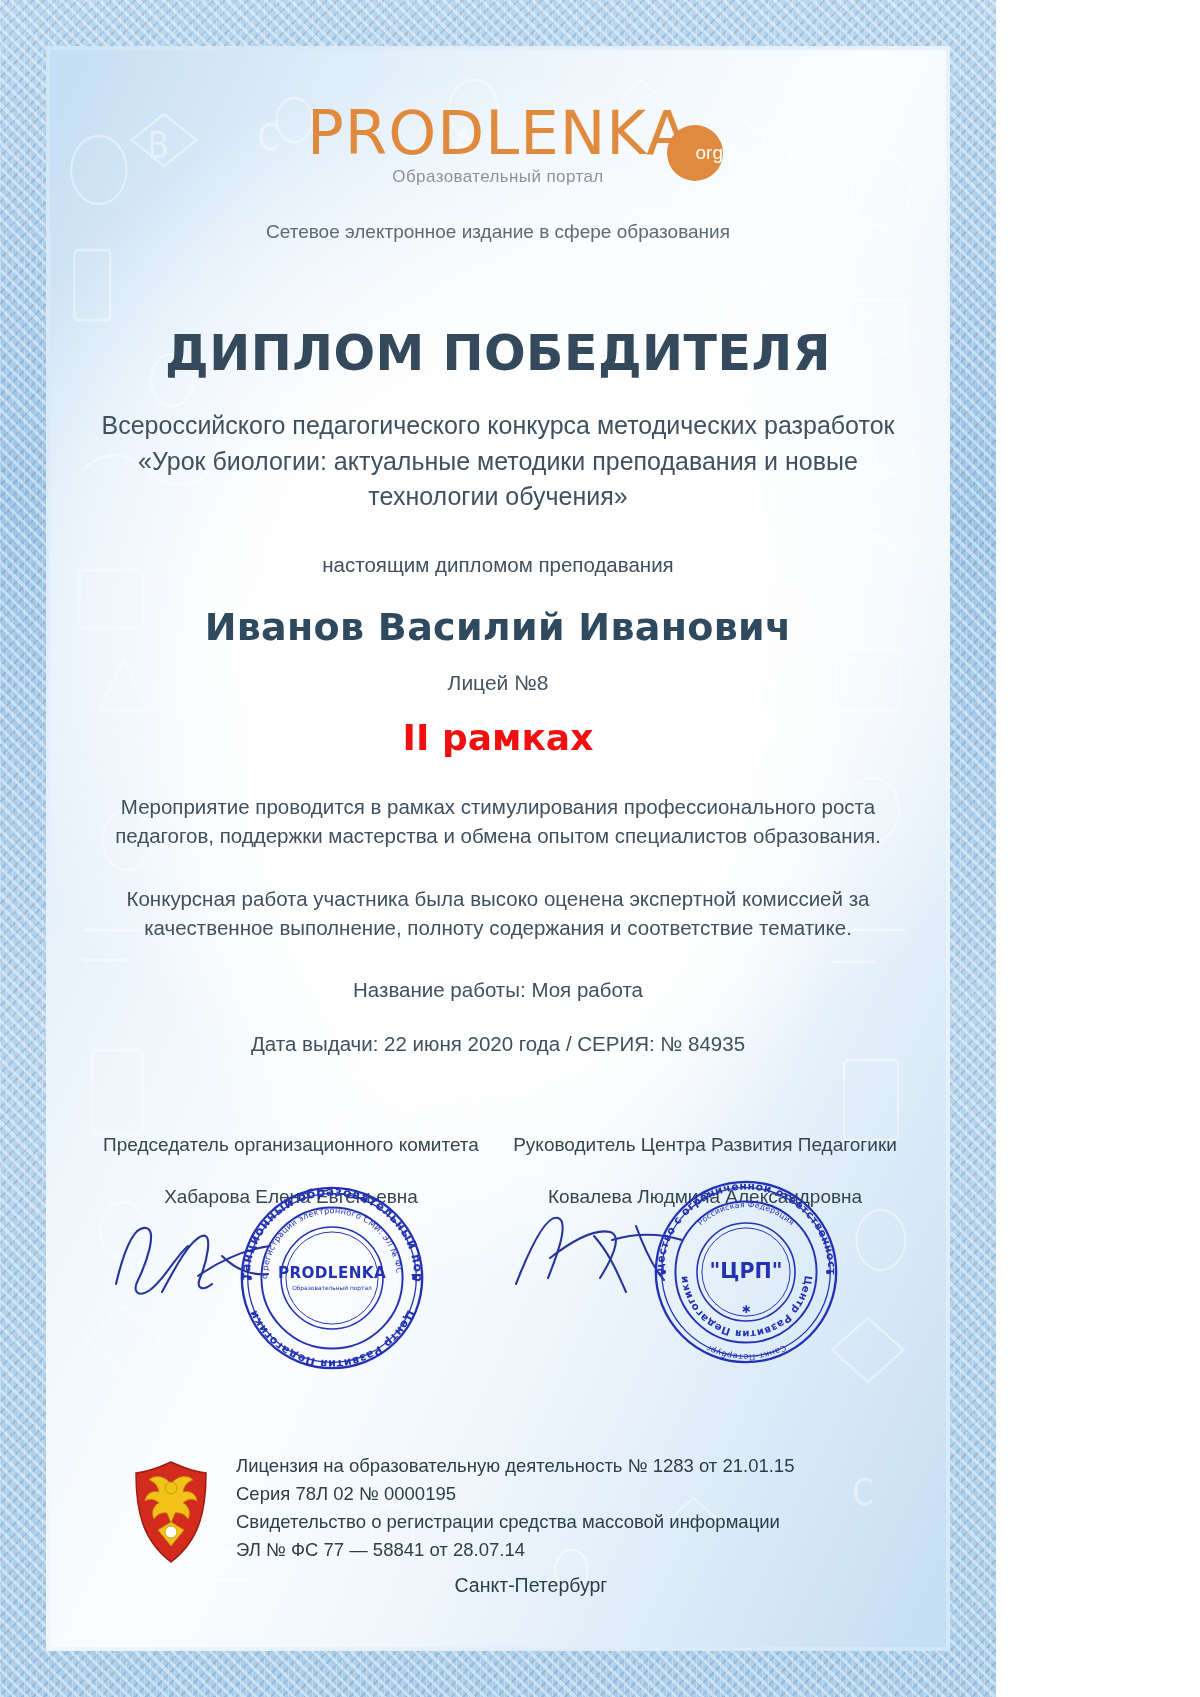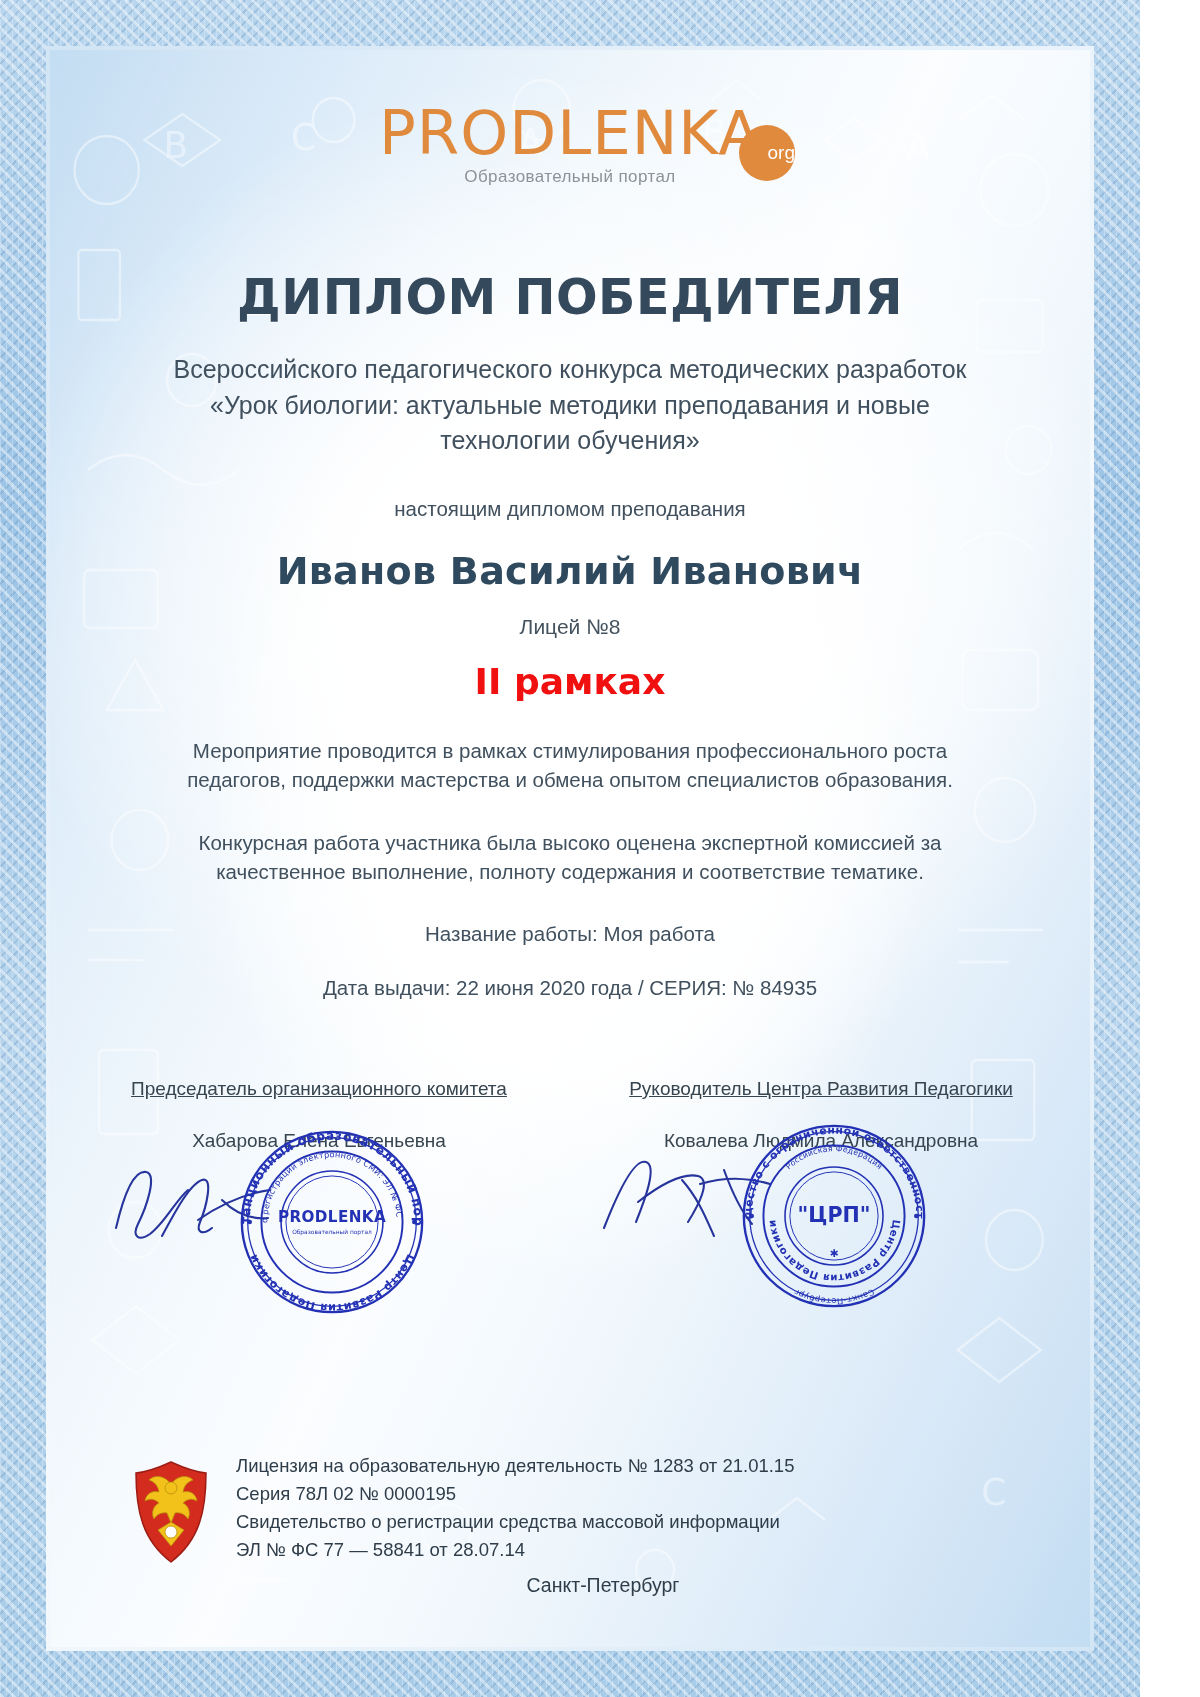--- a/index.html
+++ b/index.html
@@ -7,21 +7,21 @@
   body{
     width:1200px;height:1697px;
     font-family:"Liberation Sans", sans-serif;
     background:#ffffff;
     overflow:hidden;
   }
 
   
   .page{
     position:relative;
-    width:1140px;height:1697px;
+    width:996px;height:1697px;
     box-sizing:border-box;
     background:
       radial-gradient(ellipse 600px 420px at 50% 18%, #ffffff 0%, rgba(255,255,255,0) 70%),
       linear-gradient(135deg,#cfe4f5 0%, #dceaf7 18%, #eaf3fb 40%, #f4f9fd 55%, #e6f1fa 75%, #cfe4f5 100%);
   }
 
   
   .frame-outer{
     position:absolute;inset:0;
     background:
@@ -125,21 +125,21 @@
   .issued{margin-top:30px;font-size:20.5px;color:#40505e;}
 
   
   .signatures{
     position:relative;
     margin-top:78px;
     display:flex;justify-content:space-between;
     padding:0 34px;
   }
   .sig-col{width:470px;position:relative;}
-  .sig-role{font-size:19px;color:#36454f;text-decoration:underline;}
+  .sig-role{font-size:19px;color:#36454f;}
   .sig-name{margin-top:30px;font-size:19px;color:#36454f;}
 
   
   .seal{
     position:absolute;
     width:196px;height:196px;border-radius:50%;
     color:#2331b4;
   }
   .seal svg{width:100%;height:100%;display:block;}
   .seal-left{left:150px;top:46px;}
@@ -236,20 +236,21 @@
 
     <div class="content">
 
       
       <div class="logo-wrap">
         <div class="logo">PRODLENKA</div>
         <div class="org-badge">org</div>
       </div>
       <div class="logo-sub">Образовательный портал</div>
 
+      <div class="tagline">Сетевое электронное издание в сфере образования</div>
 
       
       <div class="title">ДИПЛОМ ПОБЕДИТЕЛЯ</div>
 
       <div class="contest">Всероссийского педагогического конкурса методических разработок «Урок биологии: актуальные методики преподавания и новые технологии обучения»</div>
 
       <div class="awarded">настоящим дипломом преподавания</div>
 
       <div class="recipient">Иванов Василий Иванович</div>
 

